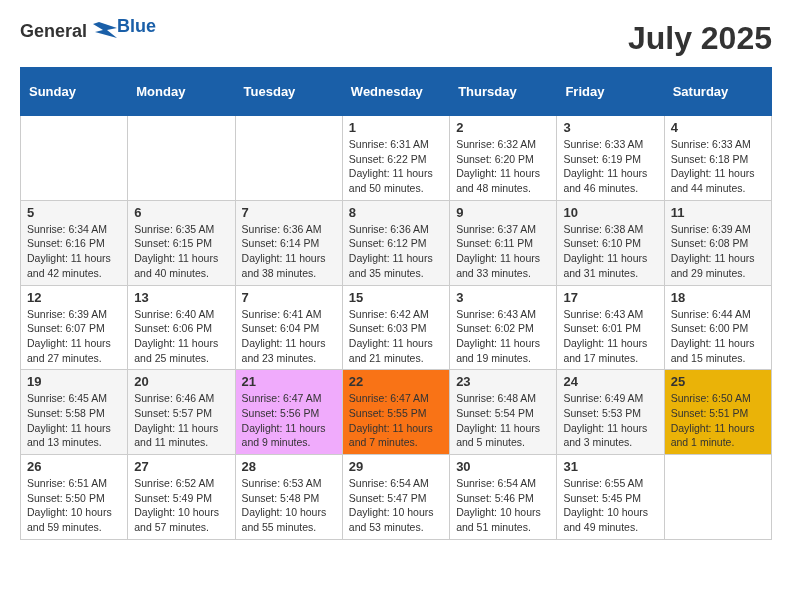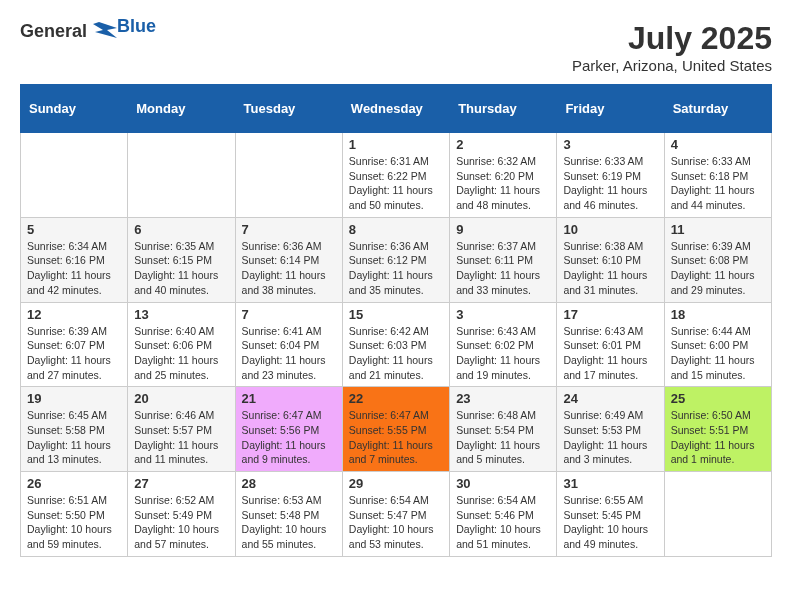--- a/index.html
+++ b/index.html
@@ -90,21 +90,20 @@
     <div class="logo-row">
       <span style="font-size:18px;font-weight:bold;color:#333;">General</span>
       <svg width="28" height="22" viewBox="0 0 28 22" style="margin-left:2px;">
         <polygon points="10,2 28,8 18,10 28,18 6,12 14,10 4,4" fill="#1a5fa8"></polygon>
       </svg>
     </div>
     <span style="font-size:18px;font-weight:bold;color:#1a5fa8;margin-top:-4px;">Blue</span>
   </div>
   <div class="title-section">
     <div class="month-title">July 2025</div>
-    <div class="location">Parker, Arizona, United States</div>
   </div>
 </div>
 
 <table class="calendar">
   <thead>
     <tr>
       <th>Sunday</th>
       <th>Monday</th>
       <th>Tuesday</th>
       <th>Wednesday</th>
@@ -267,21 +266,21 @@
             <span class="day-number">23</span>
             <div class="cell-info">Sunrise: 6:48 AM<br>Sunset: 5:54 PM<br><span style="font-weight:normal;">Daylight: 11 hours</span><br>and 5 minutes.</div>
           </div>
         </td>
         <td style="background: rgb(245, 245, 245);">
           <div class="cell-content">
             <span class="day-number">24</span>
             <div class="cell-info">Sunrise: 6:49 AM<br>Sunset: 5:53 PM<br><span style="font-weight:normal;">Daylight: 11 hours</span><br>and 3 minutes.</div>
           </div>
         </td>
-        <td style="background: #bef264;">
+        <td style="background: #eab308;">
           <div class="cell-content">
             <span class="day-number">25</span>
             <div class="cell-info">Sunrise: 6:50 AM<br>Sunset: 5:51 PM<br><span style="font-weight:normal;">Daylight: 11 hours</span><br>and 1 minute.</div>
           </div>
         </td>
       </tr>
       <tr class="week-row" style="background: rgb(255, 255, 255);">
         <td>
           <div class="cell-content">
             <span class="day-number">26</span>

